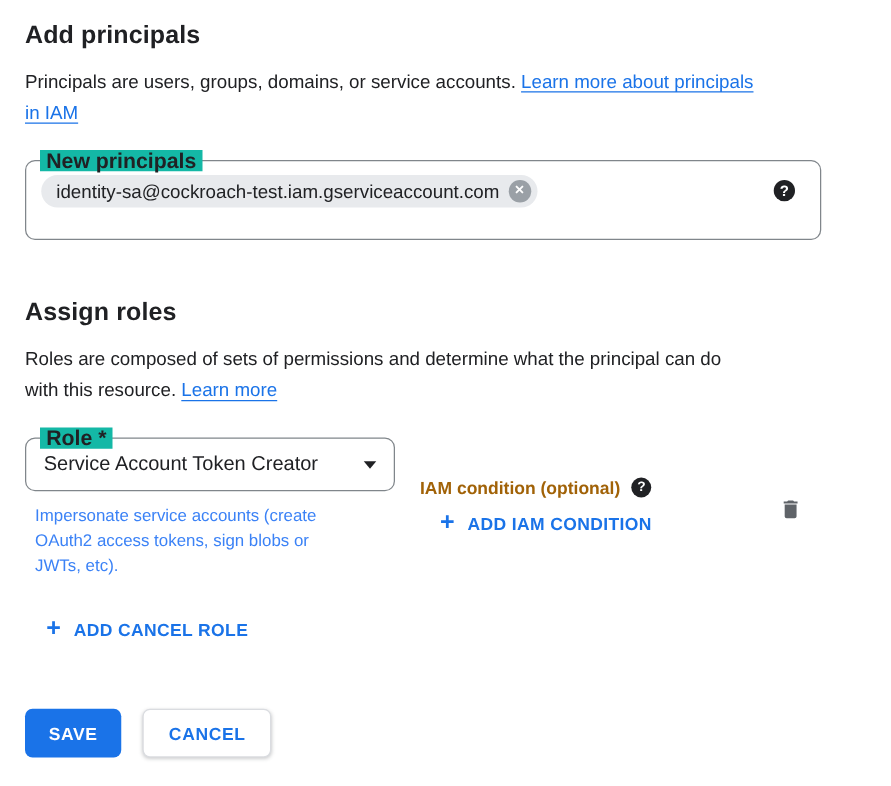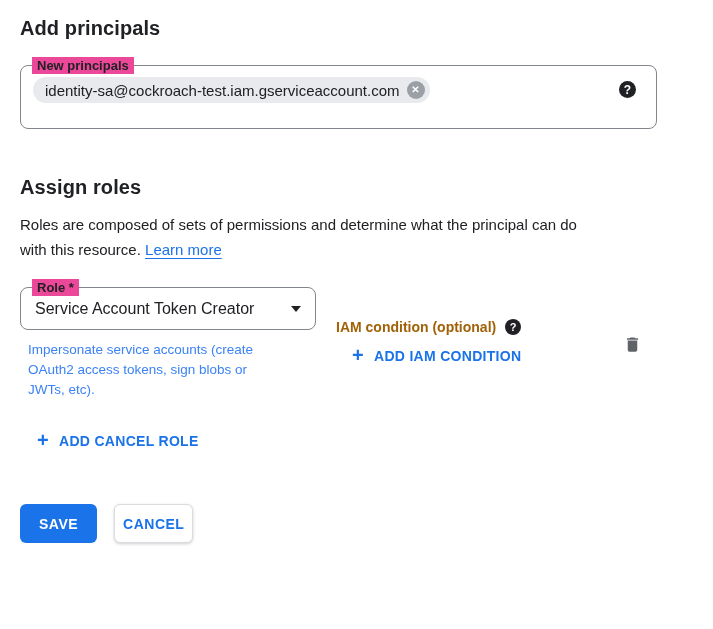--- a/index.html
+++ b/index.html
@@ -29,22 +29,22 @@
 
   
   .field {
     position: relative;
     border: 1px solid #80868b;
     border-radius: 8px;
     background: #fff;
   }
   .field-label {
     position: absolute; top: -9px; left: 11px;
-    background: #ec4899; padding: 0 5px;
-    font-size: 13px; font-weight: 700; color: #202124; line-height: 17px;
+    background: #14b8a6; padding: 0 5px;
+    font-size: 17px; font-weight: 700; color: #202124; line-height: 17px;
     white-space: nowrap;
   }
   .np-field { margin-top: 25px; width: 637px; height: 64px; cursor: text; }
 
   .chip {
     position: absolute; top: 11px; left: 12px; height: 26px;
     background: #e8eaed; border-radius: 13px;
     display: inline-flex; align-items: center; gap: 7px;
     padding: 0 5px 0 12px;
   }
@@ -110,35 +110,36 @@
 
   .footer { display: flex; align-items: center; gap: 17px; margin-top: 53px; }
   .save-btn {
     height: 39px; padding: 0 19px;
     background: #1a73e8; color: #ffffff;
     border: none; border-radius: 6px;
     font-size: 14px; font-weight: 700; letter-spacing: .5px;
     cursor: pointer;
   }
   .cancel-btn {
-    height: 39px; padding: 0 8px;
+    height: 39px; padding: 0 20px;
     background: #ffffff; color: #1a73e8;
     border: 1px solid #dadce0; border-radius: 6px;
     font-size: 14px; font-weight: 700; letter-spacing: .5px;
     box-shadow: 0 1px 3px rgba(60,64,67,.25);
     cursor: pointer;
   }
 </style>
 </head>
 <body>
 
 <div class="page">
 
   <h1 class="page-title">Add principals</h1>
 
+  <p class="lead"><span>Principals are users, groups, domains, or service accounts. </span><a class="link"><span>Learn more about principals</span><br><span>in IAM</span></a></p>
 
   <div class="field np-field">
     <span class="field-label">New principals</span>
     <div class="chip">
       <span class="chip-text">identity-sa@cockroach-test.iam.gserviceaccount.com</span>
       <button class="chip-remove">✕</button>
     </div>
     <span class="help-circle np-help">?</span>
   </div>
 

